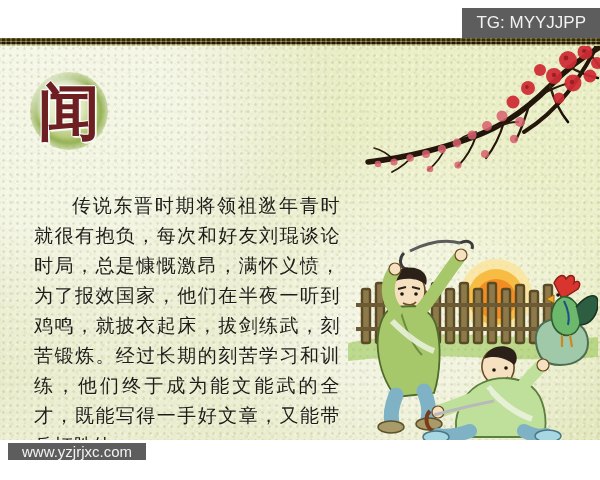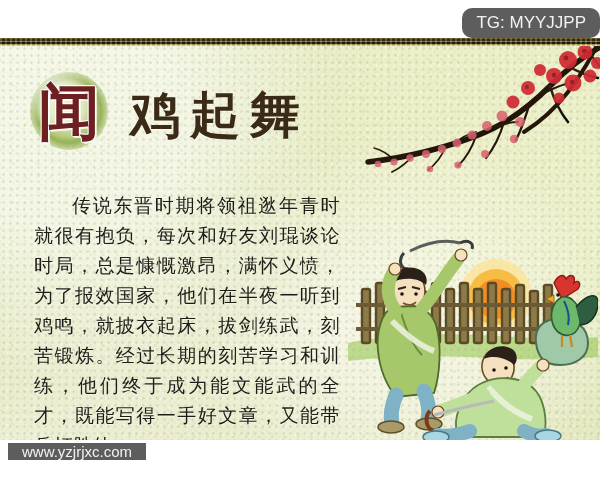--- a/index.html
+++ b/index.html
@@ -93,21 +93,21 @@
 
   
   #scene{ position:absolute; right:2px; bottom:0px; width:250px; height:215px; z-index:4; }
 
   
   .wm{
     position:absolute; z-index:20; background:#5d5d5d; color:#f2f2f2;
     font-family:"Liberation Sans","DejaVu Sans",sans-serif;
     display:flex; align-items:center; justify-content:center;
   }
-  #wm-tg{ right:0; top:8px; height:30px; padding:0 14px; font-size:17px;border-radius:10px; }
+  #wm-tg{ right:0; top:8px; height:30px; padding:0 14px; font-size:17px; }
   #wm-url{ left:8px; top:443px; height:17px; padding:0 14px; font-size:15px; }
 </style>
 </head>
 <body>
 
 <div id="poster">
 
   <div id="top-rule"></div>
   <div id="top-rule-tex"></div>
 
@@ -172,21 +172,20 @@
       </g>
     </g>
   </svg>
 
   <div id="title-area">
     <div id="seal">
       <div id="seal-blot"></div>
       <div id="seal-blot2"></div>
       <span id="seal-char">闻</span>
     </div>
-    <div id="title-rest">鸡起舞</div>
   </div>
 
   <p id="body-text">传说东晋时期将领祖逖年青时就很有抱负，每次和好友刘琨谈论时局，总是慷慨激昂，满怀义愤，为了报效国家，他们在半夜一听到鸡鸣，就披衣起床，拔剑练武，刻苦锻炼。经过长期的刻苦学习和训练，他们终于成为能文能武的全才，既能写得一手好文章，又能带兵打胜仗。</p>
 
   <svg id="scene" viewBox="0 0 250 215" aria-hidden="true">
 
     <g>
       <circle cx="148" cy="70" r="36" fill="#fbe39a" opacity=".8"></circle>
       <circle cx="148" cy="72" r="28" fill="#f6b93b" opacity=".92"></circle>
       <circle cx="148" cy="74" r="20" fill="#f08a21" opacity=".95"></circle>

